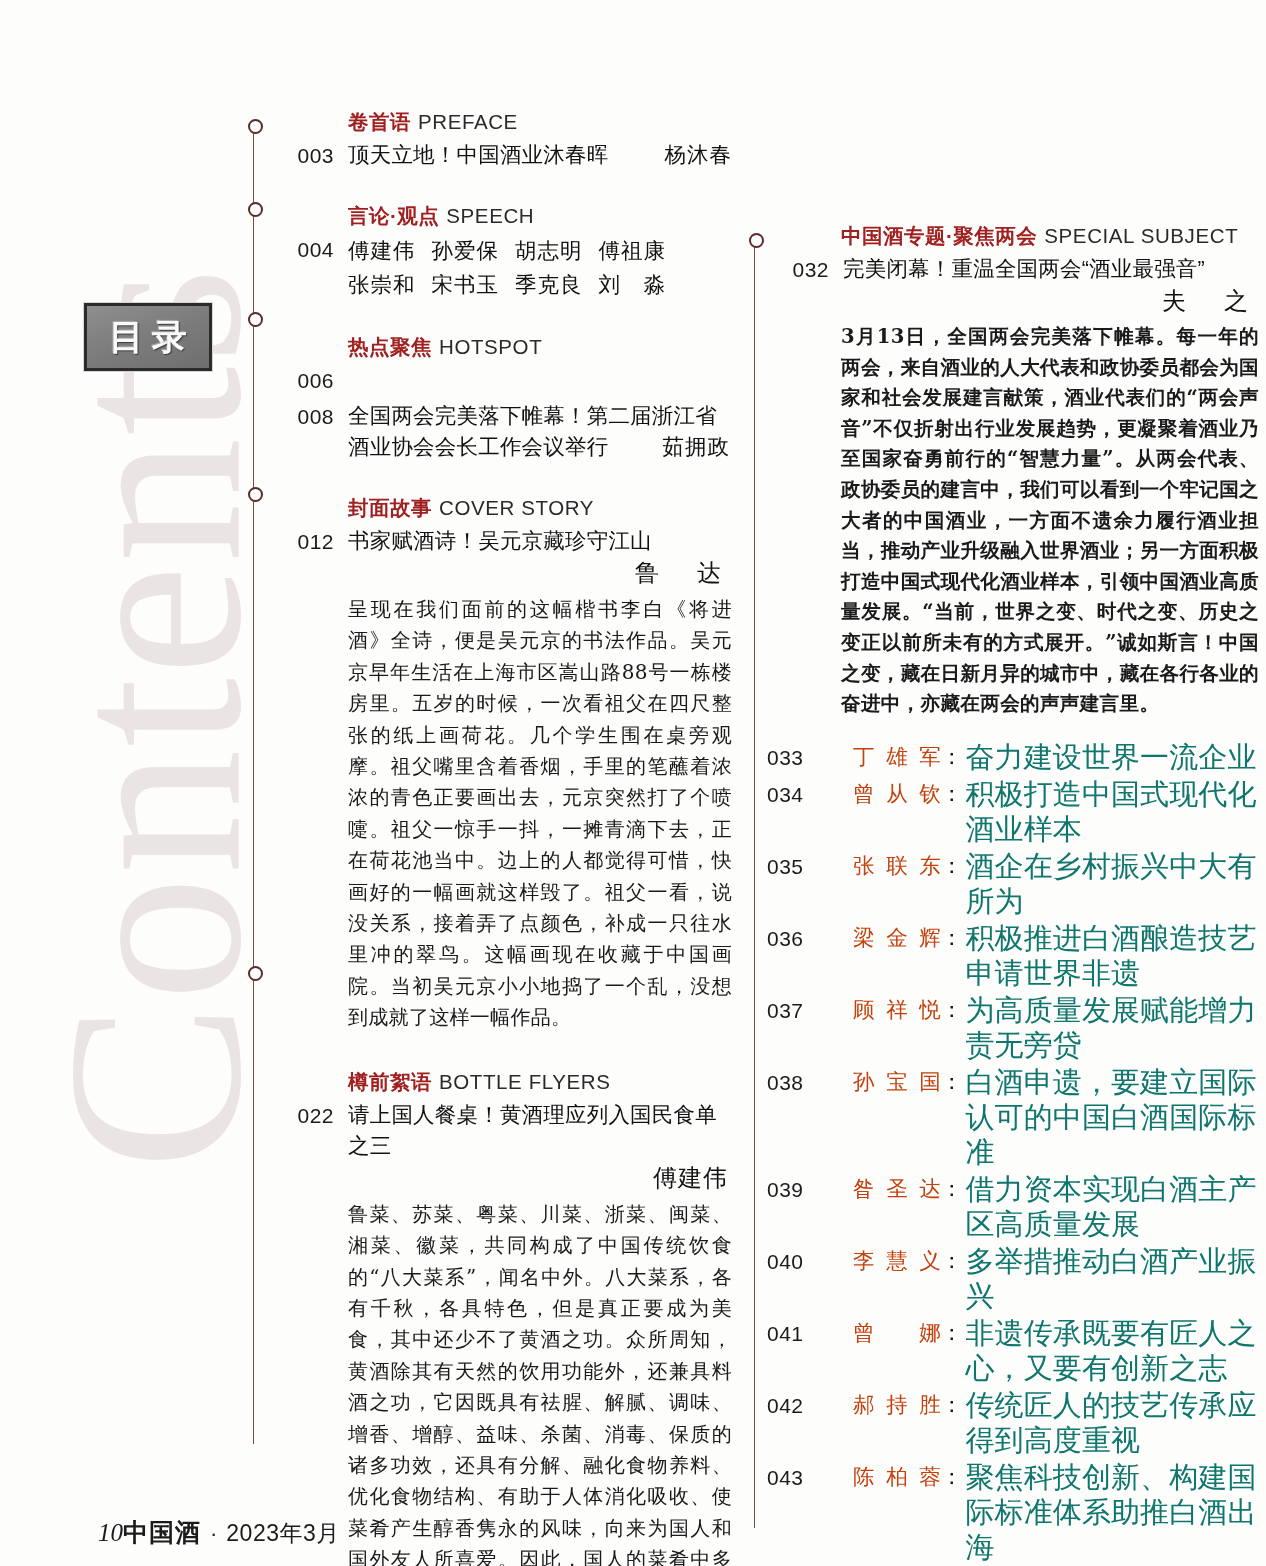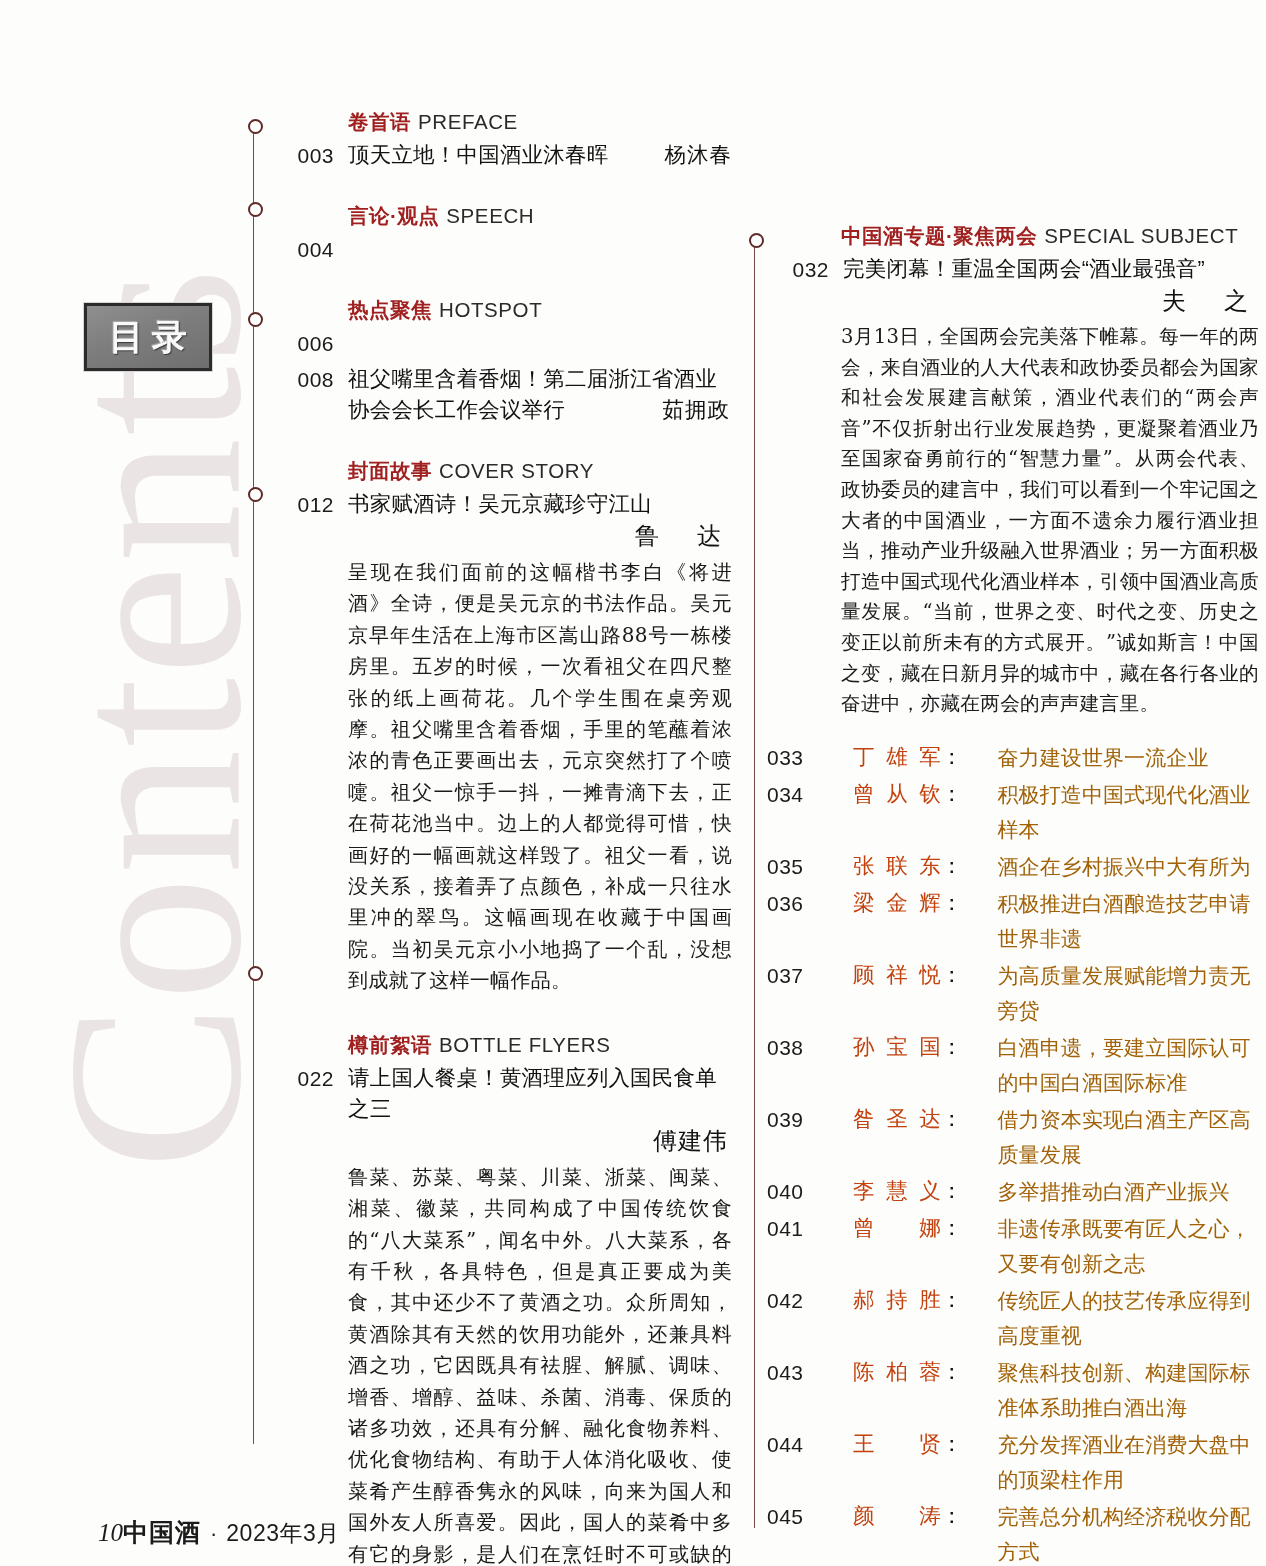--- a/index.html
+++ b/index.html
@@ -162,20 +162,21 @@
     line-height: 31.4px;
     text-align: justify;
     text-justify: inter-ideograph;
     color: #1a1a1a;
     letter-spacing: 0.3px;
   }
   #col-right .para {
     margin-left: 74px;
     font-size: 19.6px;
     line-height: 30.6px;
+    font-weight: bold;
   }
 
   .gap-sm { height: 14px; }
   .gap-md { height: 26px; }
   .gap-lg { height: 34px; }
 
   
   .sslist { margin-top: 6px; }
   .ssrow {
     display: flex;
@@ -204,25 +205,24 @@
   }
   .ssrow .colon {
     flex: 0 0 auto;
     font-size: 21.5px;
     line-height: 35px;
     padding: 0 3px 0 0;
     color: #121212;
   }
   .ssrow .tx {
     flex: 1 1 auto;
-    font-size: 21px;
+    font-size: 29px;
     line-height: 35px;
-    color: #a16207;
+    color: #0f766e;
     letter-spacing: 0.1px;
-    margin-left: 32px;
   }
 
   
   #footer {
     position: absolute;
     left: 98px;
     top: 1516px;
     display: flex;
     align-items: baseline;
     white-space: nowrap;
@@ -290,37 +290,45 @@
     </div>
 
     <div class="gap-md"></div>
 
     <div>
       <div class="sec-head">
         <span class="cn">言论·观点</span><span class="en">SPEECH</span>
       </div>
       <div class="entry">
         <div class="pg">004</div>
+        <div class="body">
+          <div class="namerow">
+            <span>傅建伟</span><span>孙爱保</span><span>胡志明</span><span>傅祖康</span>
+          </div>
+          <div class="namerow">
+            <span>张崇和</span><span>宋书玉</span><span>季克良</span><span>刘　淼</span>
+          </div>
+        </div>
       </div>
     </div>
 
     <div class="gap-md"></div>
 
     <div>
       <div class="sec-head">
         <span class="cn">热点聚焦</span><span class="en">HOTSPOT</span>
       </div>
       <div class="entry">
         <div class="pg">006</div>
       </div>
       <div class="entry">
         <div class="pg">008</div>
         <div class="body">
           <div style="position:relative;">
-            <div class="ttl">祖父嘴里含着香烟！第二届浙江省酒业协会会长工作会议举行</div>
+            <div class="ttl">全国两会完美落下帷幕！第二届浙江省酒业协会会长工作会议举行</div>
             <div class="ttl" style="position:absolute; right:2px; bottom:0; letter-spacing:1px; background:#fdfdfc; padding-left:10px;">茹拥政</div>
           </div>
         </div>
       </div>
     </div>
 
     <div class="gap-md"></div>
 
     <div>
       <div class="sec-head">

